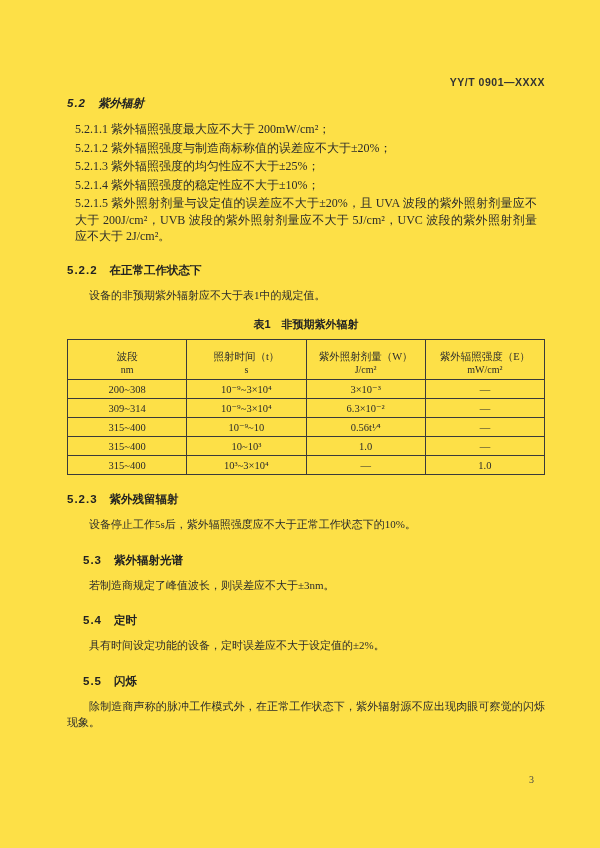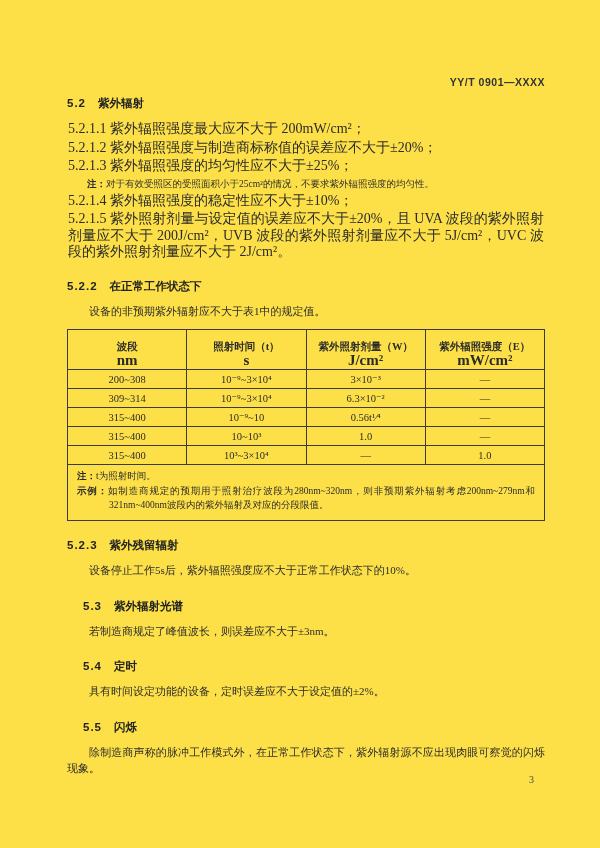--- a/index.html
+++ b/index.html
@@ -13,37 +13,37 @@
     color:#2b2b2b;
     overflow:hidden;
   }
   .doc-num{
     position:absolute;top:76px;right:55px;
     font-family:"Liberation Sans","DejaVu Sans",sans-serif;
     font-size:10.5px;font-weight:600;letter-spacing:.5px;color:#333;
   }
   .h{font-family:"Liberation Sans","DejaVu Sans",sans-serif;font-weight:700;font-size:11.5px;color:#222;}
   .h .h-num{margin-right:12px;letter-spacing:1px;}
-  .h-main{margin:26px 0 10px;}
+  .h-main{margin:26px 0 10px;font-style:italic;}
   .h-sub{margin:15px 0 9px;}
   .h-sec{margin:20px 16px 9px;}
-  .clause{font-size:14px;line-height:16.5px;margin:2px 1px;text-align:justify;}
+  .clause{font-size:12px;line-height:16.5px;margin:2px 8px;text-align:justify;}
   .para{font-size:11px;line-height:16.5px;margin:9px 0 10px;text-indent:2em;text-align:justify;}
   .subnote{font-size:9.5px;line-height:14px;margin:1px 0 2px;padding-left:20px;}
   .b{font-weight:700;font-family:"Liberation Sans","DejaVu Sans",sans-serif;font-size:9.5px;}
   .tbl-caption{
     text-align:center;margin:14px 0 7px;
     font-family:"Liberation Sans","DejaVu Sans",sans-serif;
     font-weight:700;font-size:11px;color:#222;
   }
   table.t1{border-collapse:collapse;width:100%;border:1.6px solid #3a3a3a;table-layout:fixed;}
   table.t1 th,table.t1 td{border:1px solid #3a3a3a;text-align:center;}
-  table.t1 th{font-weight:700;padding:10px 0 3px;}
+  table.t1 th{font-weight:400;padding:10px 0 3px;}
   .col-name{font-size:10.5px;line-height:14px;}
-  .col-unit{font-size:15px;line-height:12px;}
+  .col-unit{font-size:10px;line-height:12px;}
   table.t1 td{font-size:10.5px;height:18px;padding:0 2px;}
   tr.note-row td{text-align:left;padding:3px 9px 7px;height:auto;}
   .tnote{margin:1px 0;font-size:9.5px;line-height:14px;}
   .tex{margin:1px 0;font-size:9.5px;line-height:14px;padding-left:32px;text-indent:-32px;text-align:justify;}
   .page-num{position:absolute;top:774px;right:66px;font-size:10px;color:#444;}
 </style>
 </head>
 <body>
 
 <div class="doc">
@@ -51,31 +51,29 @@
   <div class="doc-num">YY/T 0901—XXXX</div>
 
   <div class="h h-main">
     <span class="h-num">5.2</span><span>紫外辐射</span>
   </div>
 
 
   <p class="clause">5.2.1.1 紫外辐照强度最大应不大于 200mW/cm²；</p>
   <p class="clause">5.2.1.2 紫外辐照强度与制造商标称值的误差应不大于±20%；</p>
   <p class="clause">5.2.1.3 紫外辐照强度的均匀性应不大于±25%；</p>
-  <p class="subnote">
-    <span class="b">注：</span><span>对于有效受照区的受照面积小于25cm²的情况，不要求紫外辐照强度的均匀性。</span>
-  </p>
   <p class="clause">5.2.1.4 紫外辐照强度的稳定性应不大于±10%；</p>
   <p class="clause">5.2.1.5 紫外照射剂量与设定值的误差应不大于±20%，且 UVA 波段的紫外照射剂量应不大于 200J/cm²，UVB 波段的紫外照射剂量应不大于 5J/cm²，UVC 波段的紫外照射剂量应不大于 2J/cm²。</p>
 
   <div class="h h-sub" style="margin-top:18px">
     <span class="h-num">5.2.2</span><span>在正常工作状态下</span>
   </div>
   <p class="para">设备的非预期紫外辐射应不大于表1中的规定值。</p>
 
+  <p class="tbl-caption">表1　非预期紫外辐射</p>
 
   <table class="t1">
     <thead>
       <tr>
         <th>
           <div class="col-name">波段</div>
           <div class="col-unit">nm</div>
         </th>
         <th>
           <div class="col-name">照射时间（t）</div>
@@ -115,30 +113,20 @@
         <td>10~10³</td>
         <td>1.0</td>
         <td>—</td>
       </tr>
       <tr>
         <td>315~400</td>
         <td>10³~3×10⁴</td>
         <td>—</td>
         <td>1.0</td>
       </tr>
-      <tr class="note-row">
-        <td colspan="4">
-          <p class="tnote">
-            <span class="b">注：</span><span>t为照射时间。</span>
-          </p>
-          <p class="tex">
-            <span class="b">示例：</span><span>如制造商规定的预期用于照射治疗波段为280nm~320nm，则非预期紫外辐射考虑200nm~279nm和321nm~400nm波段内的紫外辐射及对应的分段限值。</span>
-          </p>
-        </td>
-      </tr>
     </tbody>
   </table>
 
   <div class="h h-sub" style="margin-top:17px">
     <span class="h-num">5.2.3</span><span>紫外残留辐射</span>
   </div>
   <p class="para">设备停止工作5s后，紫外辐照强度应不大于正常工作状态下的10%。</p>
 
   <div class="h h-sec">
     <span class="h-num">5.3</span><span>紫外辐射光谱</span>

